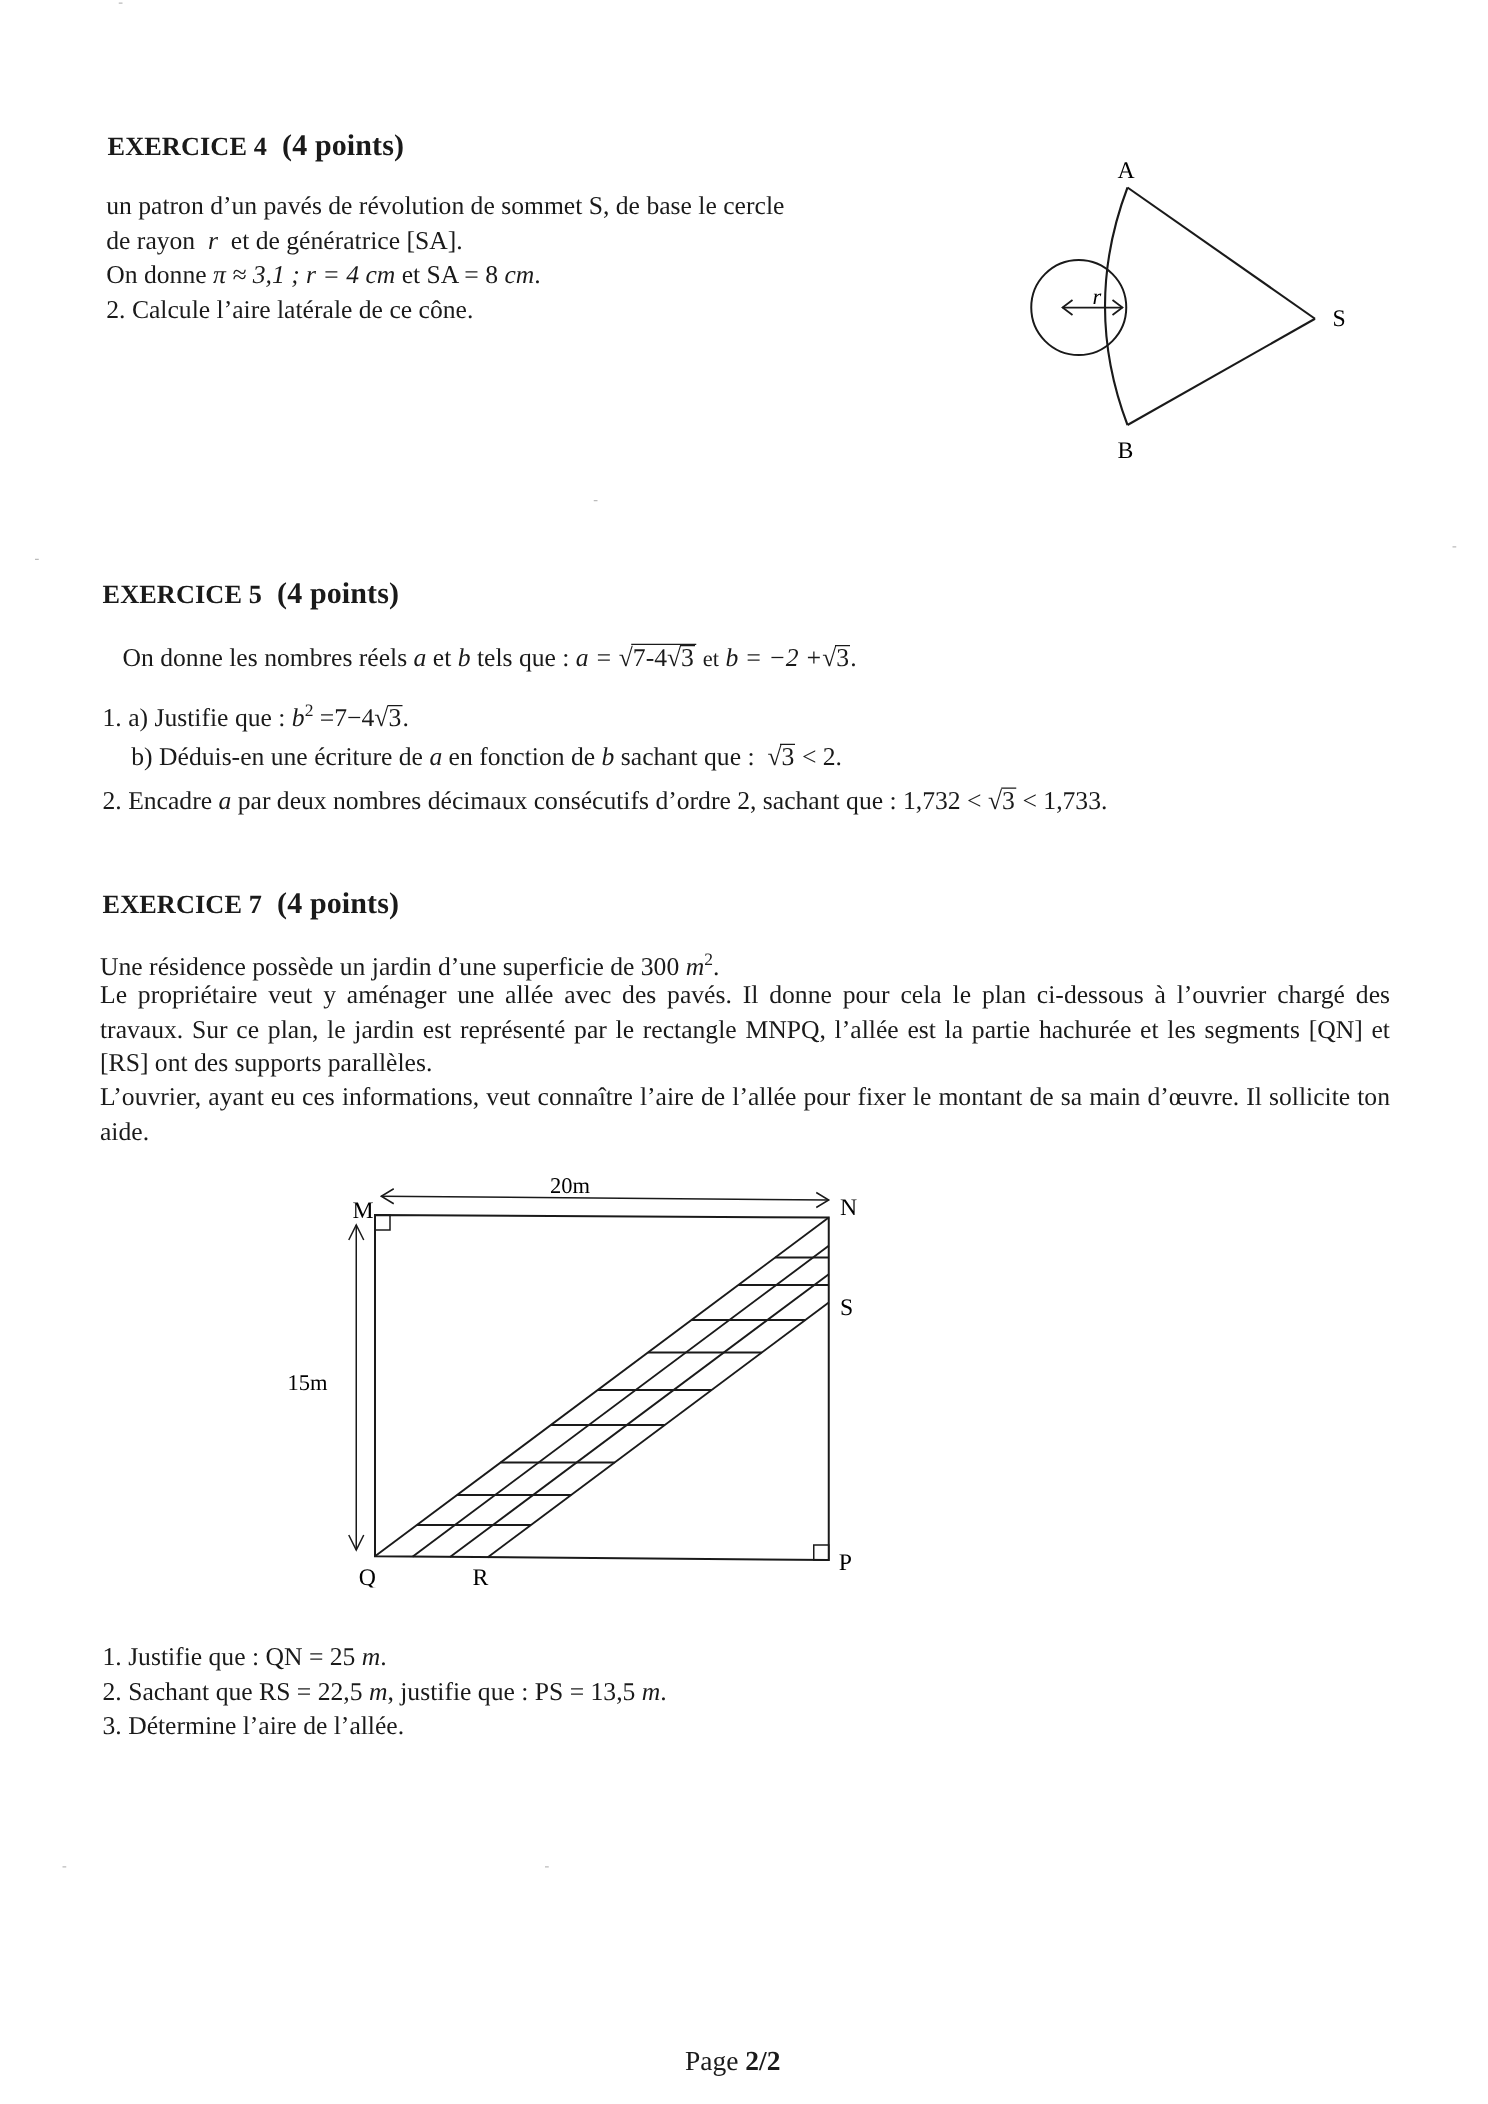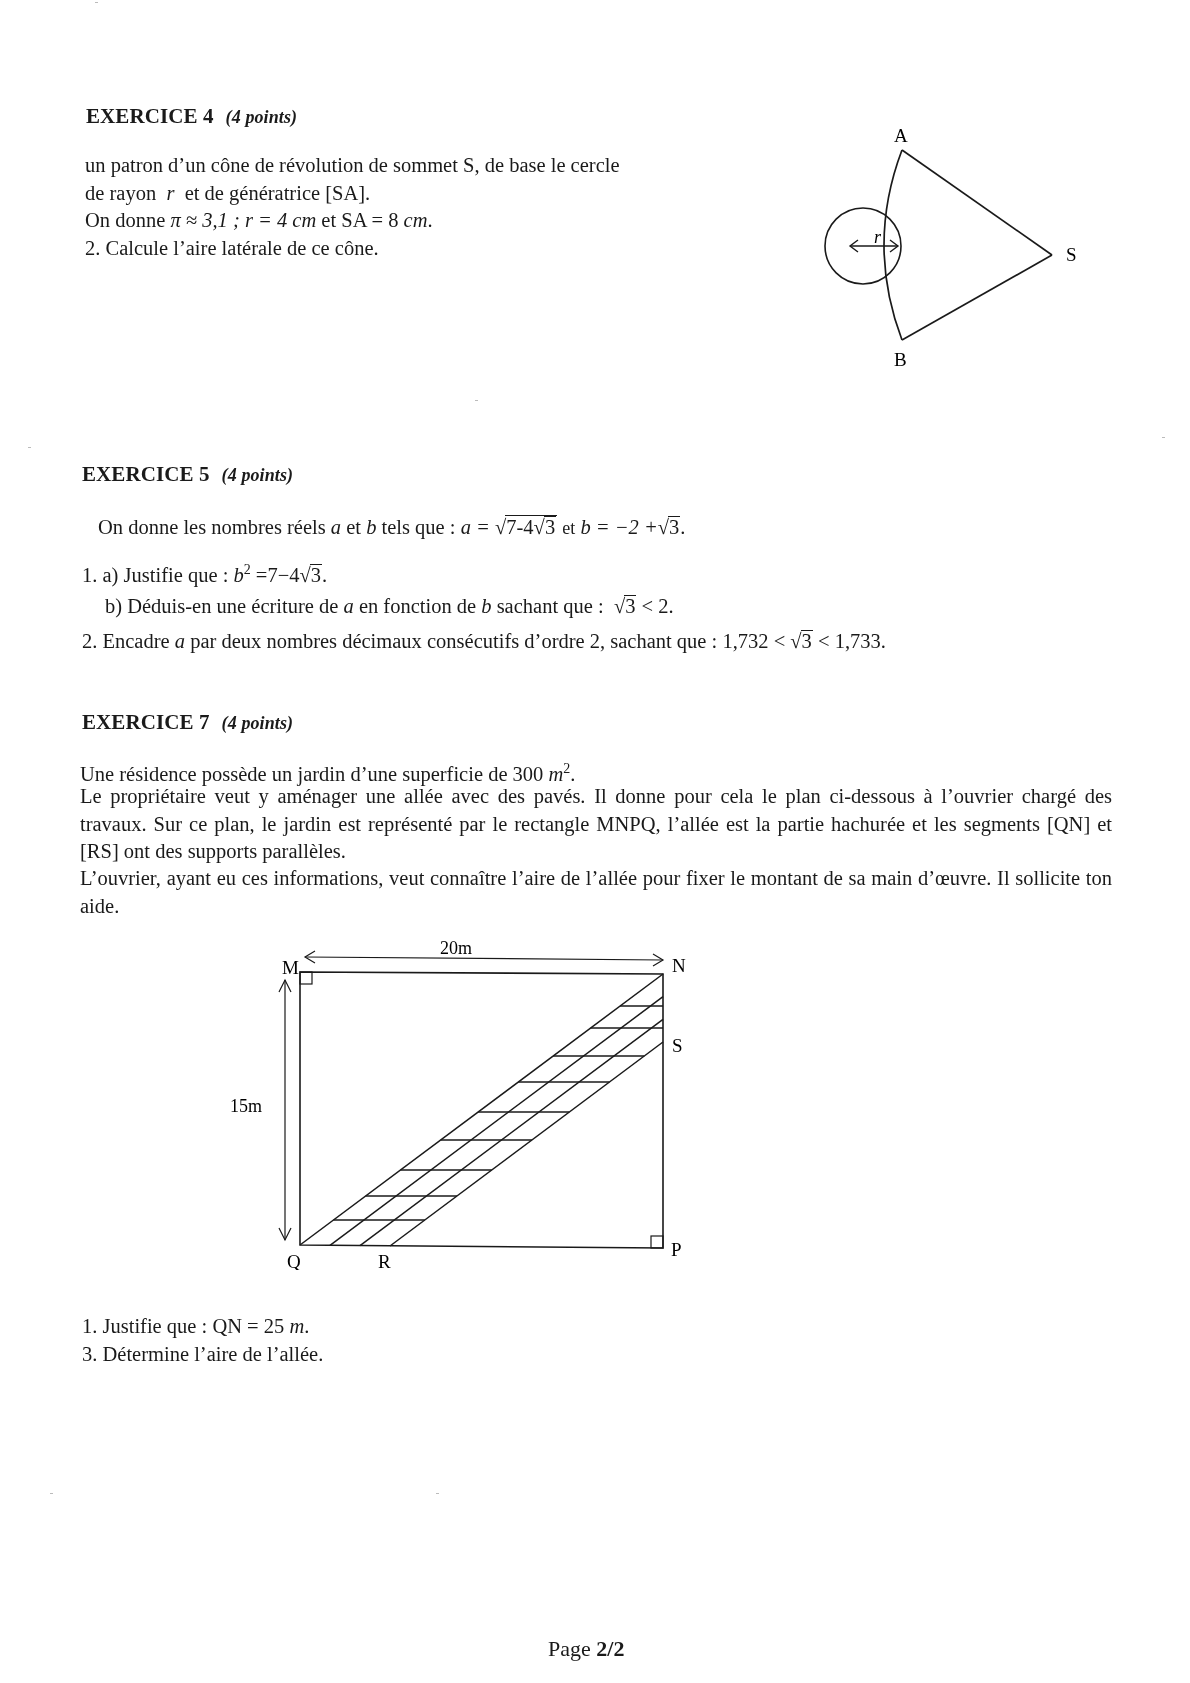--- a/index.html
+++ b/index.html
@@ -1,37 +1,37 @@
 <!DOCTYPE html>
 <html><head>
 <meta charset="utf-8">
 <style>
   html, body { margin:0; padding:0; background:#ffffff; }
   body { width:1190px; height:1683px; position:relative; overflow:hidden;
          font-family:"Liberation Serif", "DejaVu Serif", serif; color:#1a1a1a; }
   .abs { position:absolute; white-space:nowrap; }
   .h { font-weight:bold; font-size:21px; letter-spacing:0.1px; }
-  .h .pts { font-size:18px; margin-left:12px;font-style:italic; }
+  .h .pts { font-size:24px; margin-left:12px; }
   .t { font-size:20.5px; line-height:27.5px; }
   .m { font-style:italic; }
   .sq { display:inline-block; border-top:1.3px solid #1a1a1a; padding:0 1px; line-height:20px; margin-left:-1px; }
   .rad { font-style:normal; }
   .just { white-space:normal; text-align:justify; text-align-last:left; width:1032px; }
   svg text { font-family:"Liberation Serif", serif; }
   .speck { position:absolute; width:3px; height:1px; background:#bbb; }
 </style>
 </head>
 <body>
 
 <div class="abs h" style="left:86px; top:104px;">
   <span>EXERCICE 4</span><span class="pts">(4 points)</span>
 </div>
 
 <div class="abs t" style="left:85px; top:152px;">
-  <div>un patron d’un cône de révolution de sommet S, de base le cercle</div>
+  <div>un patron d’un pavés de révolution de sommet S, de base le cercle</div>
   <div><span>de rayon</span>&nbsp; <span class="m">r</span>&nbsp; <span>et de génératrice [SA].</span></div>
   <div><span>On donne</span> <span class="m">π ≈ 3,1 ; r = 4 cm</span> <span>et SA = 8</span> <span class="m">cm</span><span>.</span></div>
   <div><span>2.</span> <span>Calcule l’aire latérale de ce cône.</span></div>
 </div>
 
 <svg class="abs" style="left:790px; top:118px;" width="330" height="260">
 
   <circle cx="73" cy="128" r="38" fill="none" stroke="#1a1a1a" stroke-width="1.6"></circle>
 
   <line x1="60" y1="128" x2="108" y2="128" stroke="#1a1a1a" stroke-width="1.4"></line>
@@ -139,20 +139,21 @@
   <text x="57" y="44" font-size="19">M</text>
   <text x="447" y="42" font-size="19">N</text>
   <text x="447" y="122" font-size="19">S</text>
   <text x="446" y="326" font-size="19">P</text>
   <text x="62" y="338" font-size="19">Q</text>
   <text x="153" y="338" font-size="19">R</text>
 </svg>
 
 <div class="abs t" style="left:82px; top:1313px;">
   <div><span>1.</span> <span>Justifie que : QN = 25</span> <span class="m">m</span><span>.</span></div>
+  <div><span>2.</span> <span>Sachant que RS = 22,5</span> <span class="m">m</span><span>, justifie que : PS = 13,5</span> <span class="m">m</span><span>.</span></div>
   <div><span>3.</span> <span>Détermine l’aire de l’allée.</span></div>
 </div>
 
 <div class="abs" style="left:548px; top:1636px; font-size:22px;">
   <span>Page</span>
   <b>2/2</b>
 </div>
 
 <div class="speck" style="left:95px; top:2px;"></div>
 <div class="speck" style="left:475px; top:400px;"></div>

